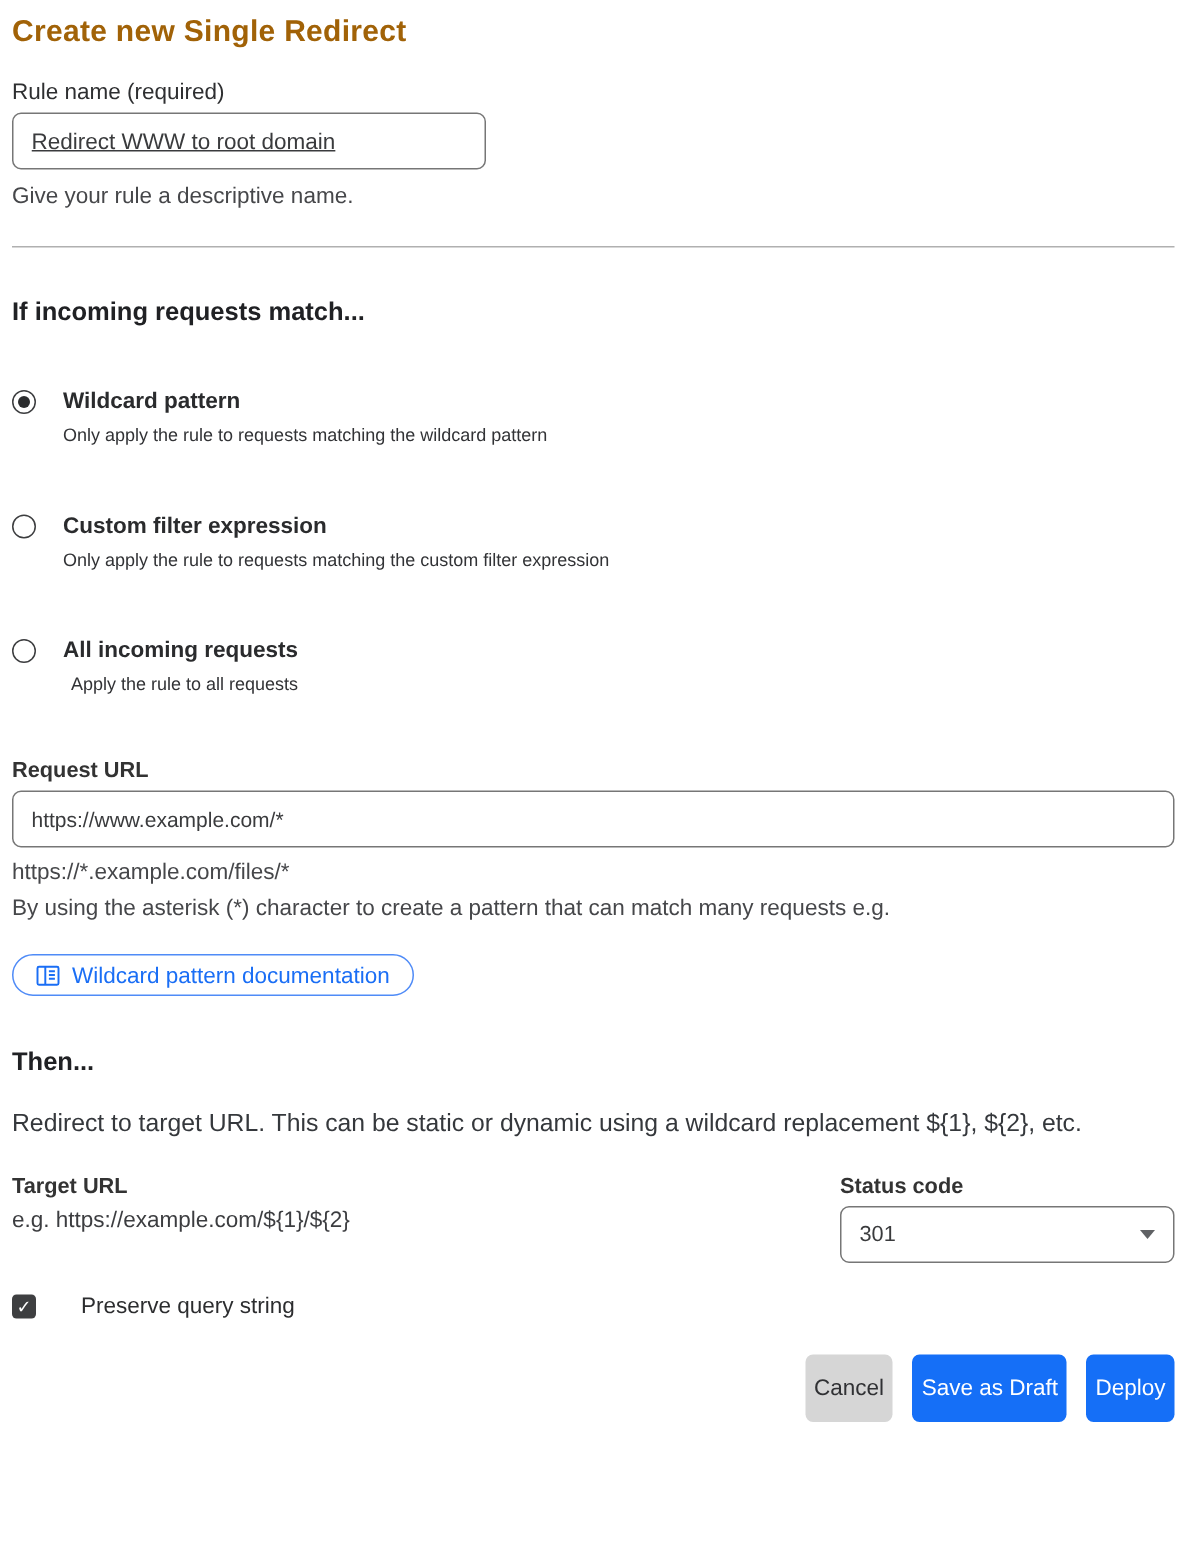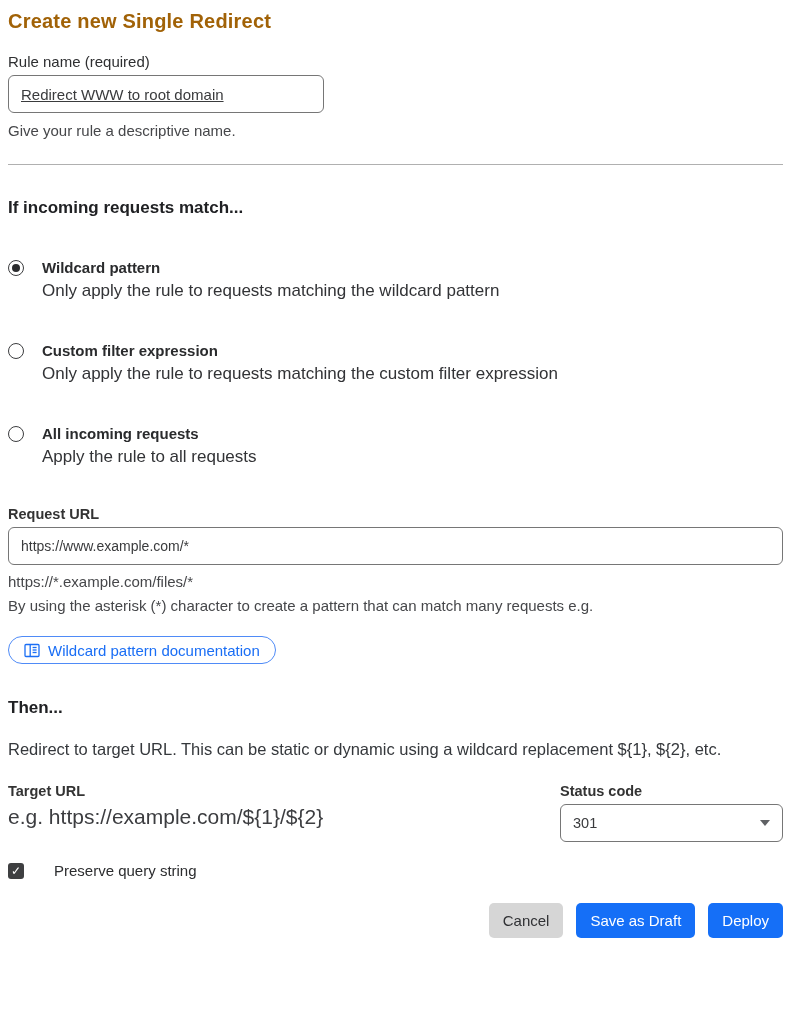--- a/index.html
+++ b/index.html
@@ -81,21 +81,21 @@
     content: "";
     position: absolute;
     left: 50%; top: 50%;
     width: 8px; height: 8px;
     margin: -4px 0 0 -4px;
     border-radius: 50%;
     background: #2b2c2e;
   }
   .radio-texts { margin-left: 18px; }
   .radio-label { font-size: 15px; font-weight: 700; color: #2a2b2d; line-height: 20px; }
-  .radio-desc  { font-size: 17px; color: #323336; line-height: 23px; margin-top: 1px; text-align: right; }
+  .radio-desc  { font-size: 12px; color: #323336; line-height: 23px; margin-top: 1px; text-align: right; }
 
   .request-url-label { margin-top: 38px; }
   .request-url-input { margin-top: 5px; }
 
   .help-two-line { margin-top: 5px; line-height: 24px; }
 
   
   .doc-pill {
     display: inline-flex;
     align-items: center;
@@ -140,21 +140,21 @@
     cursor: pointer;
   }
   .select-value { font-size: 14.5px; color: #3a3b3d; }
   .select-caret {
     width: 0; height: 0;
     border-left: 5px solid transparent;
     border-right: 5px solid transparent;
     border-top: 6px solid #5f6164;
   }
 
-  .eg-help { margin-top: 6px; font-size: 21px; color: #3c3d40; }
+  .eg-help { margin-top: 6px; font-size: 15px; color: #3c3d40; }
 
   
   .checkbox-row { display: flex; align-items: center; margin-top: 20px; cursor: pointer; }
   .checkbox-box {
     width: 16px; height: 16px;
     border-radius: 3px;
     background: #3e3f41;
     color: #fff;
     font-size: 12px;
     line-height: 16px;
@@ -165,26 +165,26 @@
 
   
   .footer-actions {
     display: flex;
     justify-content: flex-end;
     align-items: center;
     margin-top: 24px;
     gap: 13px;
   }
   .btn {
-    height: 35px;
+    height: 45px;
     border: none;
     border-radius: 5px;
     font-family: "Liberation Sans", sans-serif;
     font-size: 15px;
-    padding: 0 14px;
+    padding: 0 6px;
     cursor: pointer;
   }
   .btn-secondary { background: #d6d6d6; color: #303134; }
   .btn-primary   { background: #156ff7; color: #ffffff; }
 </style>
 </head>
 <body>
 
 <div class="page">
 

